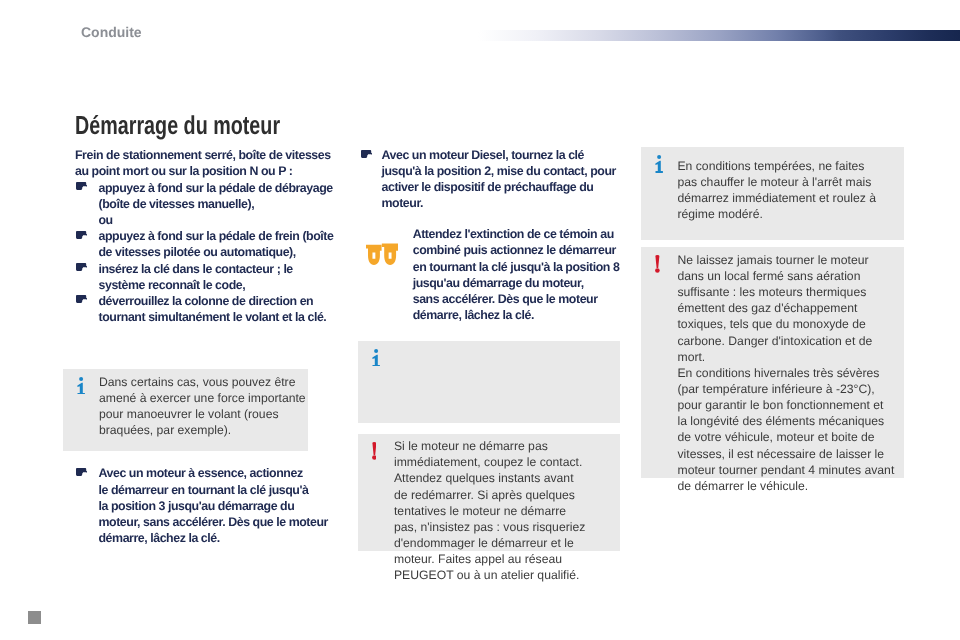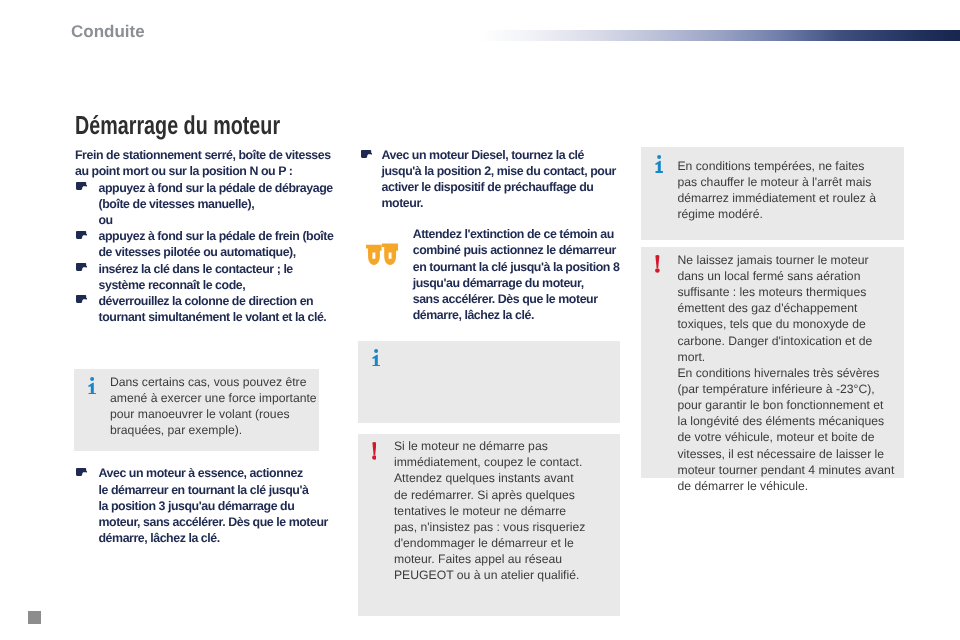--- a/index.html
+++ b/index.html
@@ -2,21 +2,21 @@
 <html><head>
 <meta charset="utf-8">
 <style>
   html,body{margin:0;padding:0;}
   body{width:960px;height:640px;background:#ffffff;overflow:hidden;
        font-family:"Liberation Sans",sans-serif;
        -webkit-font-smoothing:antialiased;text-rendering:geometricPrecision;}
   .page{position:relative;width:960px;height:640px;overflow:hidden;background:#fff;}
 
   
-  .chapter-title{position:absolute;left:71px;top:24.2px;font-size:17px;font-weight:bold;
+  .chapter-title{position:absolute;left:81px;top:24.2px;font-size:14px;font-weight:bold;
       color:#8c8f95;line-height:16px;}
   .header-bar{position:absolute;left:478px;top:29.6px;width:482px;height:11.4px;
       background:linear-gradient(to right,
         #ffffff 0%,#f0f1f7 12%,#d8dae8 25%,#bcc1d8 37%,#9aa3c4 50%,
         #7280ab 62%,#4b5c8b 72%,#3f507e 75%,#2c3d6b 85%,#1d2d57 94%,#16264e 100%);}
 
   
   .doc-title{position:absolute;left:74.8px;top:112.4px;font-size:26px;font-weight:bold;
       color:#2e2e2e;line-height:26px;transform:scaleX(0.759);transform-origin:0 0;
       letter-spacing:0px;white-space:pre;}
@@ -86,21 +86,21 @@
         <span class="hand" style="left:75.9px;top:295.3px;">
             <svg width="11.1" height="8" viewBox="0 0 111 80" xmlns="http://www.w3.org/2000/svg">
               <path fill="#1f2a51" d="M9 0 H93 a9 9 0 0 1 9 9 V28 q9 4 9 10 q0 7 -9 10 V42 H70 V44 q0 9 -10 9 H62 V66 q0 14 -12 14 H12 q-12 0 -12 -14 V9 A9 9 0 0 1 9 0 Z"></path>
             </svg>
           </span>
         <p class="body-txt" style="left:98.5px;top:292.9px;">déverrouillez la colonne de direction en
 tournant simultanément le volant et la clé.</p>
       </div>
     </div>
 
-    <div class="note" style="left:74px;top:368.5px;width:245px;height:82px;">
+    <div class="note" style="left:63px;top:368.5px;width:245px;height:82px;">
       <span class="ico" style="left:14.1px;top:8px;"><svg width="8" height="17.9" viewBox="0 0 80 179" xmlns="http://www.w3.org/2000/svg">
             <circle cx="41" cy="21" r="20" fill="#1a86c8"></circle>
             <path fill="#1a86c8" d="M58 57 V161 H79 V179 H5 V161 H28 V100 q0 -9 -9 -6 L4 99 V85 L48 57 Z"></path>
           </svg></span>
       <span class="txt" style="left:36px;top:5.45px;">Dans certains cas, vous pouvez être
 amené à exercer une force importante
 pour manoeuvrer le volant (roues
 braquées, par exemple).</span>
     </div>
 
@@ -144,21 +144,21 @@
 démarre, lâchez la clé.</p>
     </div>
 
     <div class="note" style="left:357.8px;top:340.5px;width:262.2px;height:82.1px;">
       <span class="ico" style="left:14.1px;top:8px;"><svg width="8" height="17.9" viewBox="0 0 80 179" xmlns="http://www.w3.org/2000/svg">
             <circle cx="41" cy="21" r="20" fill="#1a86c8"></circle>
             <path fill="#1a86c8" d="M58 57 V161 H79 V179 H5 V161 H28 V100 q0 -9 -9 -6 L4 99 V85 L48 57 Z"></path>
           </svg></span>
     </div>
 
-    <div class="note" style="left:357.8px;top:434px;width:262.2px;height:182px;">
+    <div class="note" style="left:357.8px;top:434px;width:262.2px;height:117px;">
       <span class="ico" style="left:13.9px;top:8.1px;"><svg width="4.8" height="17.8" viewBox="0 0 48 178" xmlns="http://www.w3.org/2000/svg">
             <path fill="#d3182a" d="M4 10 q0 -9 20 -9 q20 0 20 9 L32 131 h-16 Z"></path>
             <circle cx="24" cy="155" r="23" fill="#d3182a"></circle>
           </svg></span>
       <span class="txt" style="left:36.2px;top:4.1px;">Si le moteur ne démarre pas
 immédiatement, coupez le contact.
 Attendez quelques instants avant
 de redémarrer. Si après quelques
 tentatives le moteur ne démarre
 pas, n'insistez pas : vous risqueriez

